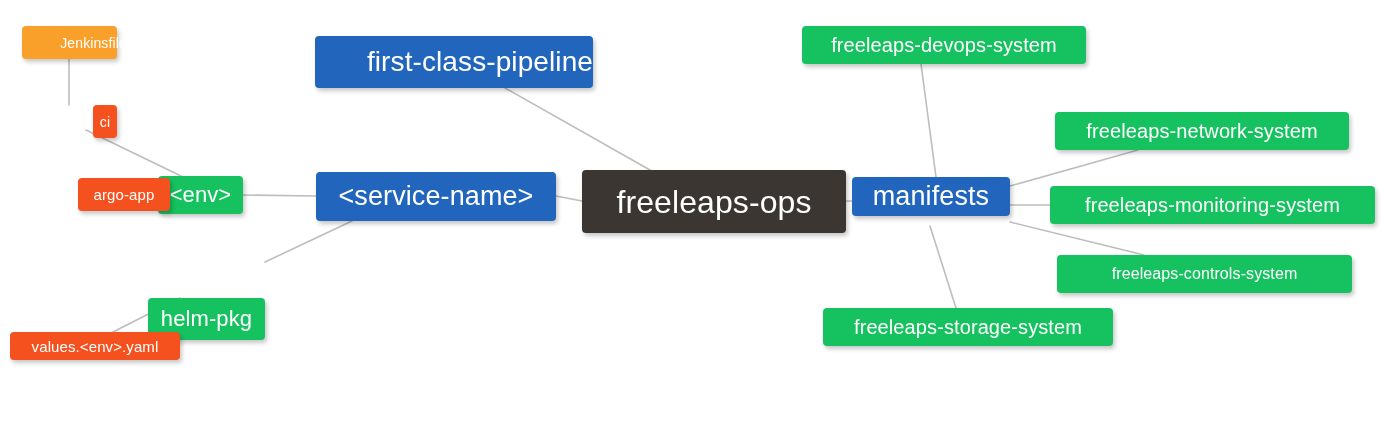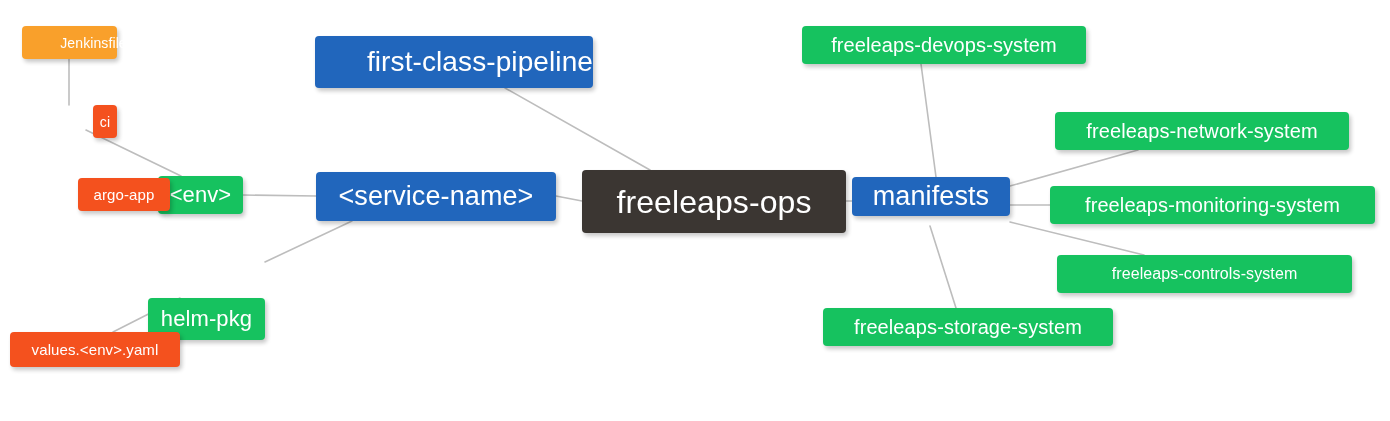--- a/index.html
+++ b/index.html
@@ -94,21 +94,21 @@
       </div>
       <div class="node c-orange" style="left: 22px; top: 26px; width: 95px; height: 33px; font-size: 14px; padding-left: 48px;">
         <span class="node-label">Jenkinsfile</span>
       </div>
       <div class="node c-red" style="left: 53px; top: 105px; width: 24px; height: 33px; font-size: 14px; margin-left: 40px;">
         <span class="node-label">ci</span>
       </div>
       <div class="node c-red" style="left: 32px; top: 178px; width: 92px; height: 33px; font-size: 15px; margin-left: 46px;">
         <span class="node-label">argo-app</span>
       </div>
-      <div class="node c-red" style="left: 10px; top: 332px; width: 170px; height: 35px; font-size: 15px;">
+      <div class="node c-red" style="left: 10px; top: 332px; width: 170px; height: 28px; font-size: 15px;">
         <span class="node-label">values.&lt;env&gt;.yaml</span>
       </div>
       <div class="node c-green" style="left: 802px; top: 26px; width: 284px; height: 38px; font-size: 20px;">
         <span class="node-label">freeleaps-devops-system</span>
       </div>
       <div class="node c-green" style="left: 1055px; top: 112px; width: 294px; height: 38px; font-size: 20px; align-items: center;">
         <span class="node-label">freeleaps-network-system</span>
       </div>
       <div class="node c-green" style="left: 1050px; top: 186px; width: 325px; height: 38px; font-size: 20px;">
         <span class="node-label">freeleaps-monitoring-system</span>

